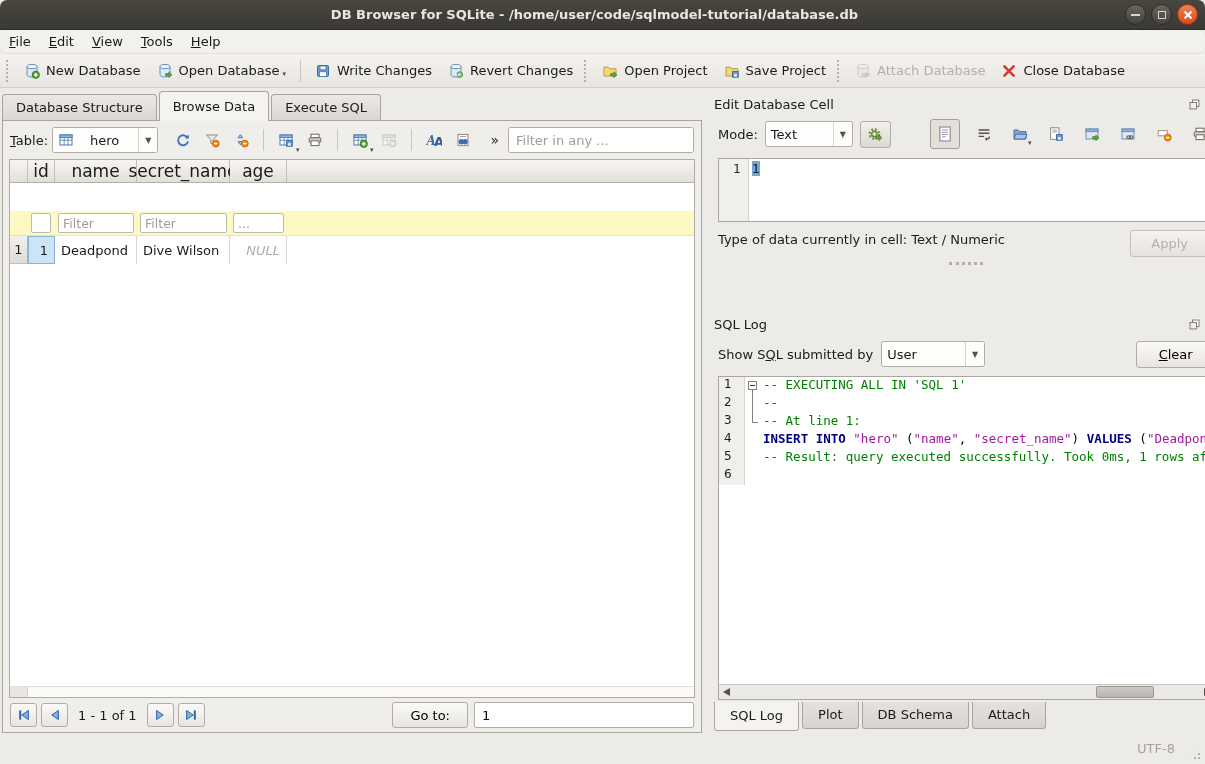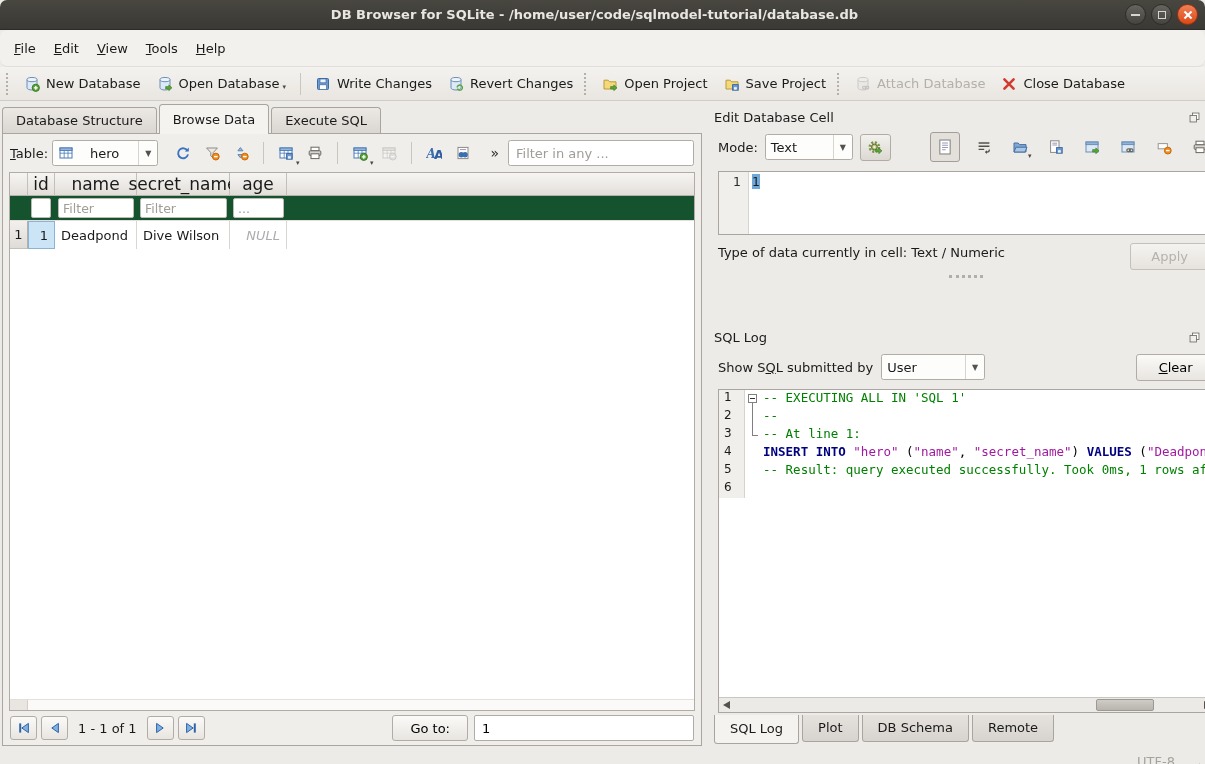--- a/index.html
+++ b/index.html
@@ -13,21 +13,21 @@
 .win-controls { position:absolute; right:7px; top:4px; display:flex; gap:5px; }
 .win-btn { width:21px; height:21px; border-radius:50%; border:1px solid #2c2b27;
   background:linear-gradient(#66645d,#45443f); position:relative; }
 .win-btn.close { background:linear-gradient(#f08058,#dd4814); border-color:#9c3310; }
 .g-min { position:absolute; left:5px; top:9px; width:9px; height:2px; background:#d8d5ce; }
 .g-max { position:absolute; left:6px; top:6px; width:8px; height:8px; border:1.5px solid #d8d5ce; }
 .g-x1,.g-x2 { position:absolute; left:4.5px; top:9px; width:10px; height:2px; background:#fff; }
 .g-x1 { transform:rotate(45deg);} .g-x2 { transform:rotate(-45deg);}
 
 
-.menubar { height:37px; display:flex; align-items:center; background:#f2f1ed; padding-left:5px; border-bottom:1px solid #e2dfda;border-radius:8px; }
+.menubar { height:24px; display:flex; align-items:center; background:#f2f1ed; border-bottom:1px solid #e2dfda;border-radius:8px; }
 .menu-item { padding:2px 9px; }
 .mn-key { text-decoration:underline; }
 
 
 .toolbar { height:34px; display:flex; align-items:center; background:linear-gradient(#f4f2ef,#e9e6e1);
   border-bottom:1px solid #d0cdc7; padding:0 3px; }
 .grip { width:5px; height:22px; border-left:2px dotted #b4b1aa; margin:0 5px 0 3px; }
 .sep  { width:1px; height:22px; background:#c9c6c0; margin:0 6px; }
 .tool-btn { display:flex; align-items:center; gap:6px; padding:4px 8px; border:none; background:transparent;
   font-family:inherit; font-size:13px; color:#1a1a1a; border-radius:3px; }
@@ -53,21 +53,21 @@
 .icon-btn.disabled svg { opacity:.4; filter:grayscale(1); }
 .chev { margin:0 5px 0 10px; font-size:14px; color:#2a2a2a; }
 .filter-any { flex:1; height:26px; border:1px solid #b1ada6; border-radius:2.5px; padding:0 7px; font-family:inherit; font-size:13px; background:#fff; }
 .filter-any::placeholder, .f-input::placeholder { color:#a09d97; }
 
 .grid-area { flex:1; margin:0 6px; background:#fff; border:1px solid #b1ada6; display:flex; flex-direction:column; overflow:hidden; }
 .g-row { display:grid; grid-template-columns:18px 27px 82px 93px 57px 1fr; }
 .g-head { height:23px; }
 .g-head > div { background:linear-gradient(#f7f5f3,#e2dfda); border-right:1px solid #c3c0ba; border-bottom:1px solid #b4b1ab; display:flex; align-items:center; justify-content:center; font-size:17px; }
 .g-head > div.no-r { border-right:none; }
-.g-filter { height:25px; background:#14532d; border-bottom:1px solid #e6dedc; }
+.g-filter { height:25px; background:#fef9c3; border-bottom:1px solid #e6dedc;margin-top:28px; }
 .g-filter > div { display:flex; align-items:center; padding:2px 3px; }
 .f-input { height:20px; border:1px solid #bdb9b3; border-radius:2px; padding:0 4px; font-family:inherit; font-size:12.5px; width:100%; background:#fff; }
 .f-input.small { width:20px; padding:0 2px; }
 .g-data { height:28px; }
 .g-data > div { display:flex; align-items:center; border-right:1px solid #dad7d3; padding:0 6px; }
 .g-data > div.no-r { border-right:none; }
 .rowhdr { background:linear-gradient(#f2f0ed,#dfdcd7); border-right:1px solid #b4b1ab !important; border-bottom:1px solid #c3c0ba; justify-content:center; padding:0 !important; }
 .cell-sel { background:#cbe4f6; outline:1px solid #8cb2d4; outline-offset:-1px; }
 .al-r { justify-content:flex-end; }
 .null-val { color:#aeabaf; font-style:italic; }
@@ -632,21 +632,21 @@
         <div class="log-hsb">
           <span class="sb-arrow sb-left"></span>
           <span class="sb-thumb"></span>
           <span class="sb-arrow sb-right"></span>
         </div>
       </div>
       <div class="bottom-tabbar" id="bottom-tabbar">
           <div class="btab active">SQL Log</div>
           <div class="btab">Plot</div>
           <div class="btab">DB Schema</div>
-          <div class="btab">Remote</div>
+          <div class="btab">Attach</div>
         </div>
     </div>
 
   </div>
 </div>
 
 <div class="statusbar">
   <span>UTF-8</span>
   <div class="resize-grip"></div>
 </div>

